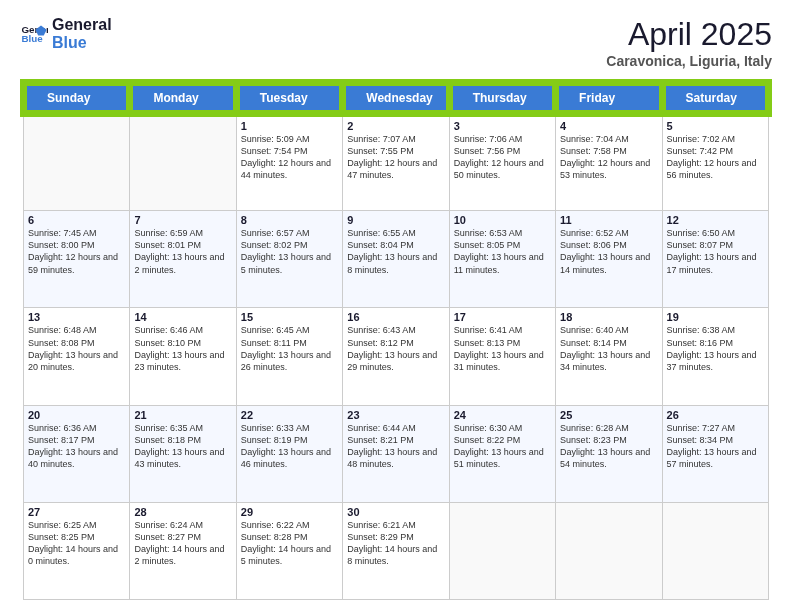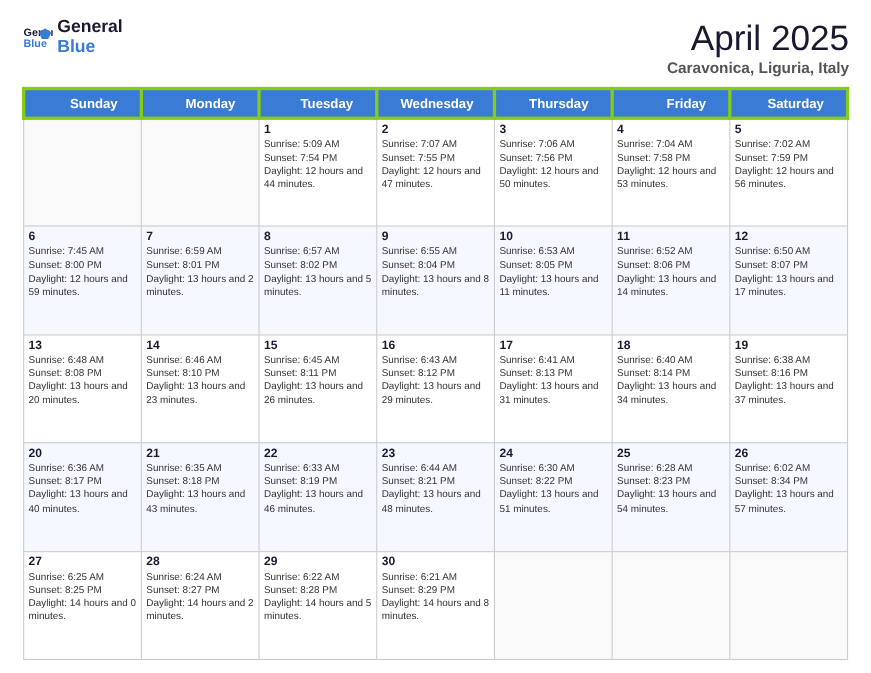--- a/index.html
+++ b/index.html
@@ -51,22 +51,22 @@
       border-collapse: collapse;
       width: 100%;
       table-layout: fixed;
     }
     .calendar th {
       background: #3a7bd5;
       color: #fff;
       font-size: 12px;
       font-weight: bold;
       padding: 5px 20px;
-      text-align: right;
-      border: 3px solid #84cc16;
+      text-align: left;
+      border: 7px solid #84cc16;
     }
     .calendar td {
       vertical-align: top;
       border: 1px solid #ccc;
       padding: 3px 4px;
       font-size: 9.5px;
       color: #333;
       background: #fff;
       height: 78px;
     }
@@ -146,21 +146,21 @@
           </td>
           <td>
             <span class="day-num">4</span>
             <div class="day-info">Sunrise: 7:04 AM</div>
             <div class="day-info">Sunset: 7:58 PM</div>
             <div class="day-info">Daylight: 12 hours and 53 minutes.</div>
           </td>
           <td>
             <span class="day-num">5</span>
             <div class="day-info">Sunrise: 7:02 AM</div>
-            <div class="day-info">Sunset: 7:59 PM</div>
+            <div class="day-info">Sunset: 7:42 PM</div>
             <div class="day-info">Daylight: 12 hours and 56 minutes.</div>
           </td>
         </tr>
         <tr class="row-even">
           <td>
             <span class="day-num">6</span>
             <div class="day-info">Sunrise: 7:45 AM</div>
             <div class="day-info">Sunset: 8:00 PM</div>
             <div class="day-info">Daylight: 12 hours and 59 minutes.</div>
           </td>
@@ -277,21 +277,21 @@
             <div class="day-info">Daylight: 13 hours and 51 minutes.</div>
           </td>
           <td>
             <span class="day-num">25</span>
             <div class="day-info">Sunrise: 6:28 AM</div>
             <div class="day-info">Sunset: 8:23 PM</div>
             <div class="day-info">Daylight: 13 hours and 54 minutes.</div>
           </td>
           <td>
             <span class="day-num">26</span>
-            <div class="day-info">Sunrise: 6:02 AM</div>
+            <div class="day-info">Sunrise: 7:27 AM</div>
             <div class="day-info">Sunset: 8:34 PM</div>
             <div class="day-info">Daylight: 13 hours and 57 minutes.</div>
           </td>
         </tr>
         <tr class="row-odd">
           <td>
             <span class="day-num">27</span>
             <div class="day-info">Sunrise: 6:25 AM</div>
             <div class="day-info">Sunset: 8:25 PM</div>
             <div class="day-info">Daylight: 14 hours and 0 minutes.</div>

